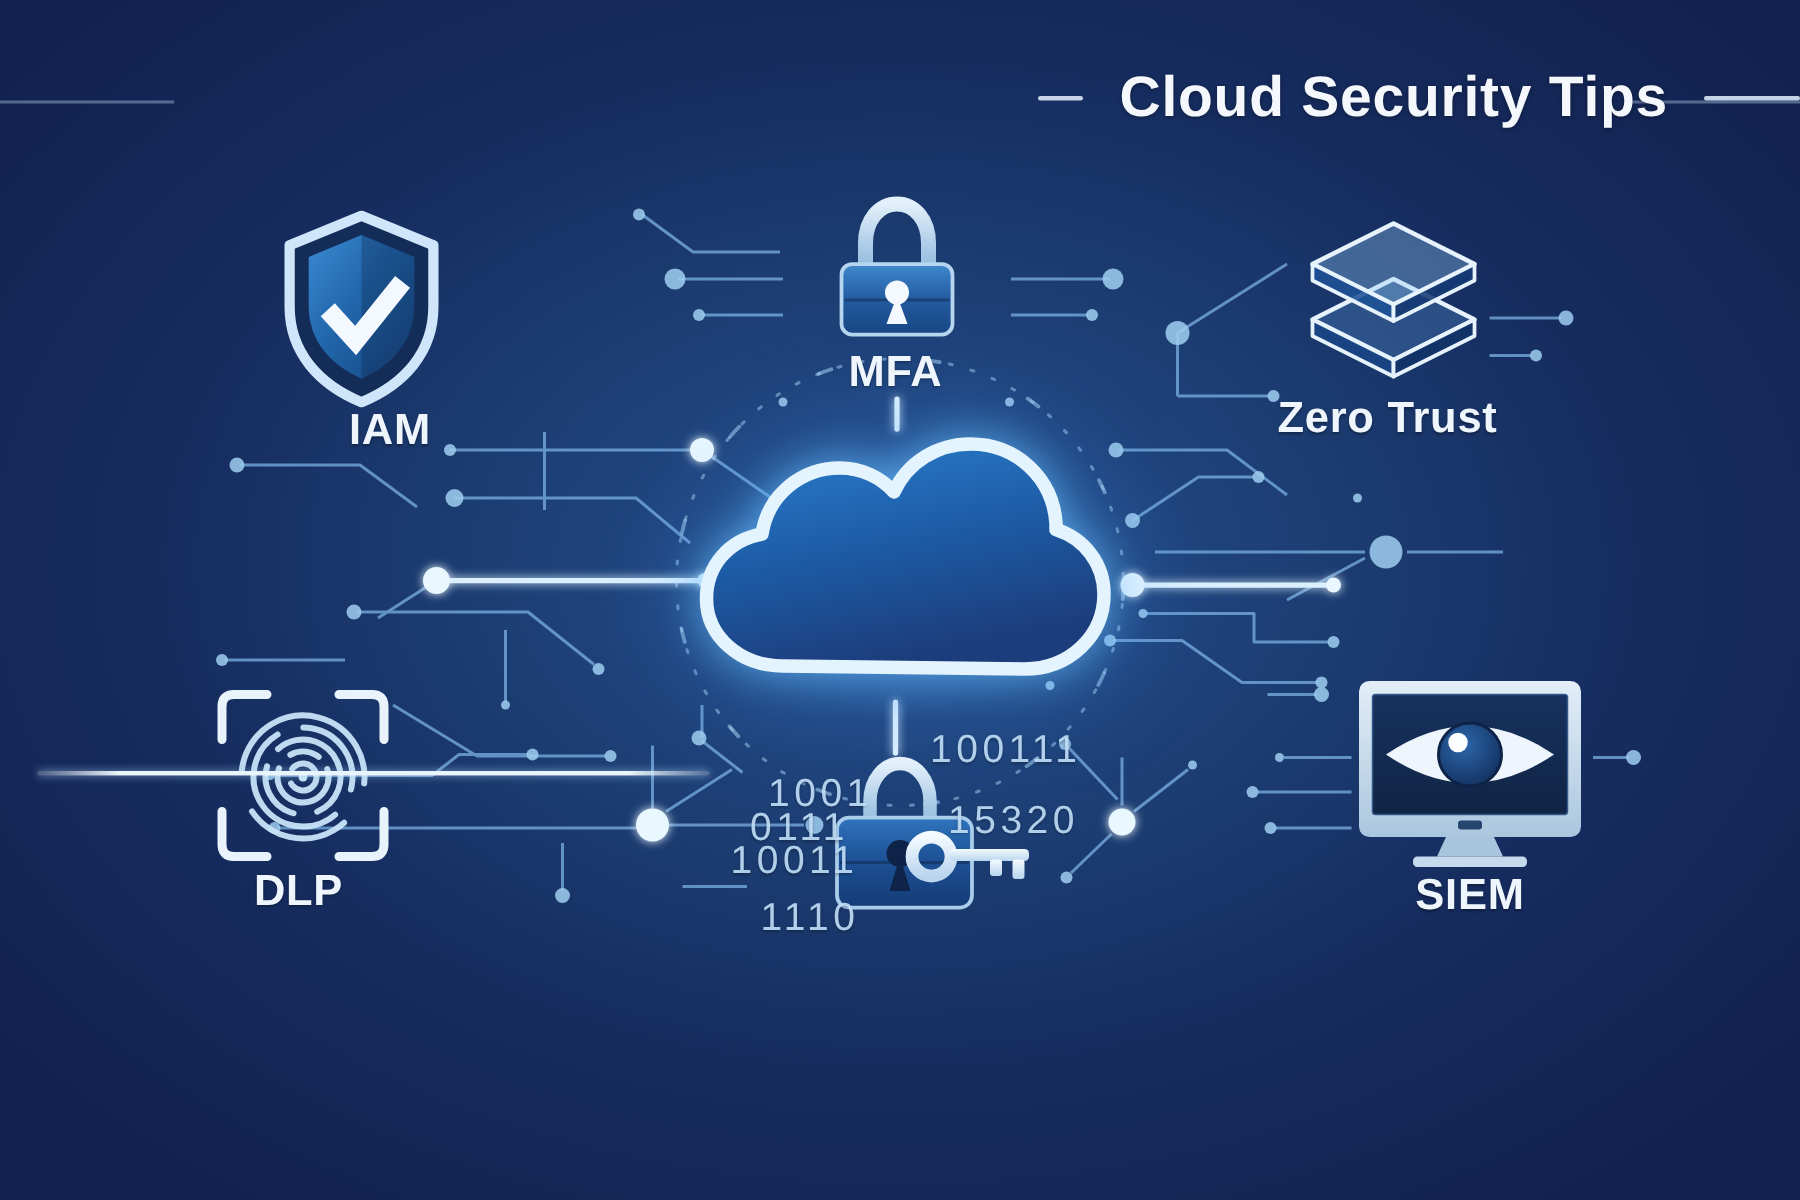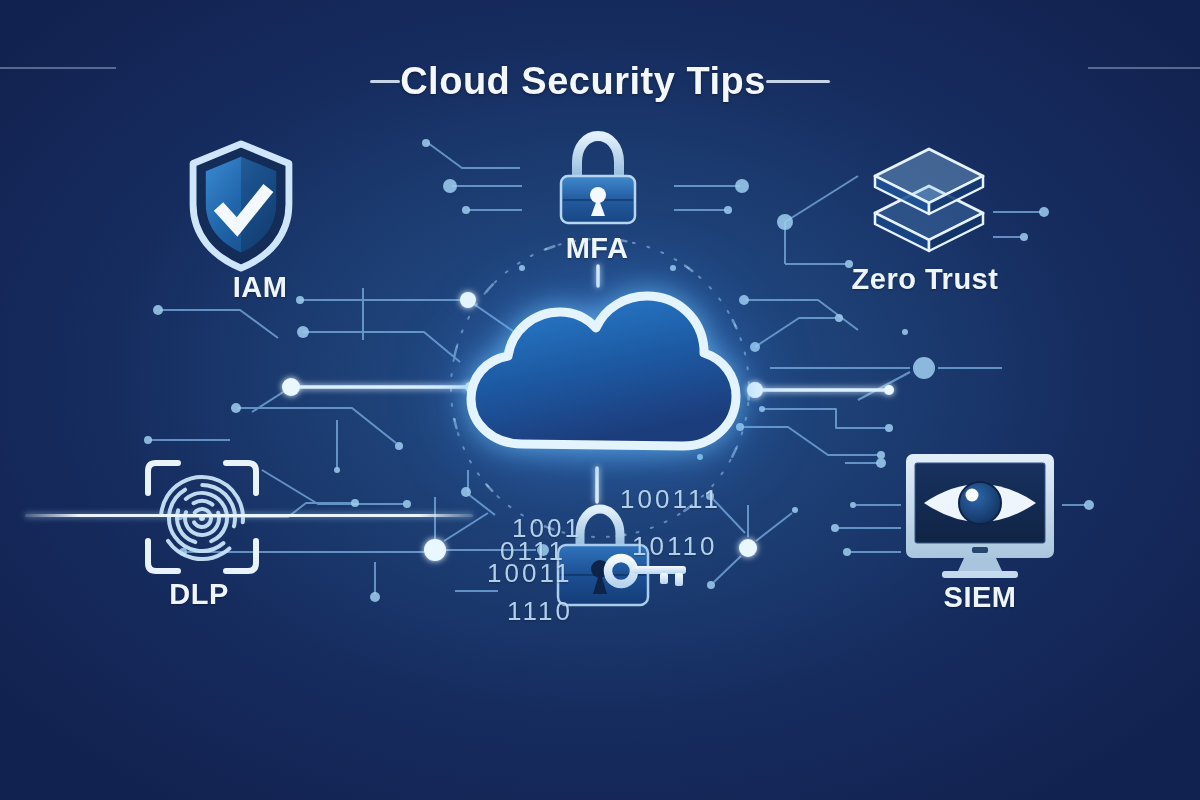--- a/index.html
+++ b/index.html
@@ -5,21 +5,21 @@
   html,body{margin:0;padding:0;background:#0d1a3d;}
   #canvas{
     position:relative;width:1200px;height:800px;overflow:hidden;
     font-family:"Liberation Sans",sans-serif;
     background:
       radial-gradient(ellipse 760px 520px at 50% 47%, #24518e 0%, #1c3d72 38%, #162c5f 65%, #122250 100%);
   }
   svg{display:block}
   .abs{position:absolute}
   
-  .title-row{position:absolute;left:0;right:0;top:60px;display:flex;align-items:center;justify-content:center;}
+  .title-row{position:absolute;left:0;right:0;top:44px;display:flex;align-items:center;justify-content:flex-end;gap:24px}
   .page-title{font-size:38px;font-weight:bold;color:#f4f8fd;letter-spacing:.5px;text-shadow:0 1px 3px rgba(0,0,0,.4)}
   .title-dash{height:3px;background:#d9e7f6;border-radius:2px;opacity:.9}
   .title-dash.left{width:30px}
   .title-dash.right{width:64px}
   .edge-line{position:absolute;top:67px;height:2px;background:#bcd4ee;opacity:.4}
   .edge-line.left{left:0;width:116px}
   .edge-line.right{right:0;width:112px}
   
   .node-label{position:absolute;transform:translateX(-50%);font-size:29px;font-weight:bold;color:#eef5fc;letter-spacing:.5px;text-shadow:0 1px 2px rgba(0,0,0,.35);white-space:nowrap}
   
@@ -272,21 +272,21 @@
     <circle cx="71" cy="73" r="13" fill="none" stroke="url(#keyG)" stroke-width="8.5"></circle>
     <rect x="83" y="68" width="53" height="8" rx="3" fill="url(#keyG)"></rect>
     <rect x="110" y="75" width="8" height="11" rx="2" fill="url(#keyG)"></rect>
     <rect x="125" y="75" width="8" height="13" rx="2" fill="url(#keyG)"></rect>
   </svg>
   <span class="binary" style="left:512px;top:513px">1001</span>
   <span class="binary" style="left:500px;top:536px">0111</span>
   <span class="binary" style="left:487px;top:558px">10011</span>
   <span class="binary" style="left:507px;top:596px">1110</span>
   <span class="binary" style="left:620px;top:484px">100111</span>
-  <span class="binary" style="left:632px;top:531px">10110</span>
+  <span class="binary" style="left:632px;top:531px">15320</span>
 
   <svg class="abs" style="left:900px;top:450px" width="160" height="130" viewBox="0 0 160 130">
     <defs>
       <linearGradient id="monFrame" x1="0" y1="0" x2="0" y2="1">
         <stop offset="0" stop-color="#e3eef8"></stop>
           <stop offset="1" stop-color="#aac6de"></stop>
       </linearGradient>
       <linearGradient id="screenG" x1="0" y1="0" x2="0" y2="1">
         <stop offset="0" stop-color="#17325f"></stop>
           <stop offset="1" stop-color="#102444"></stop>

